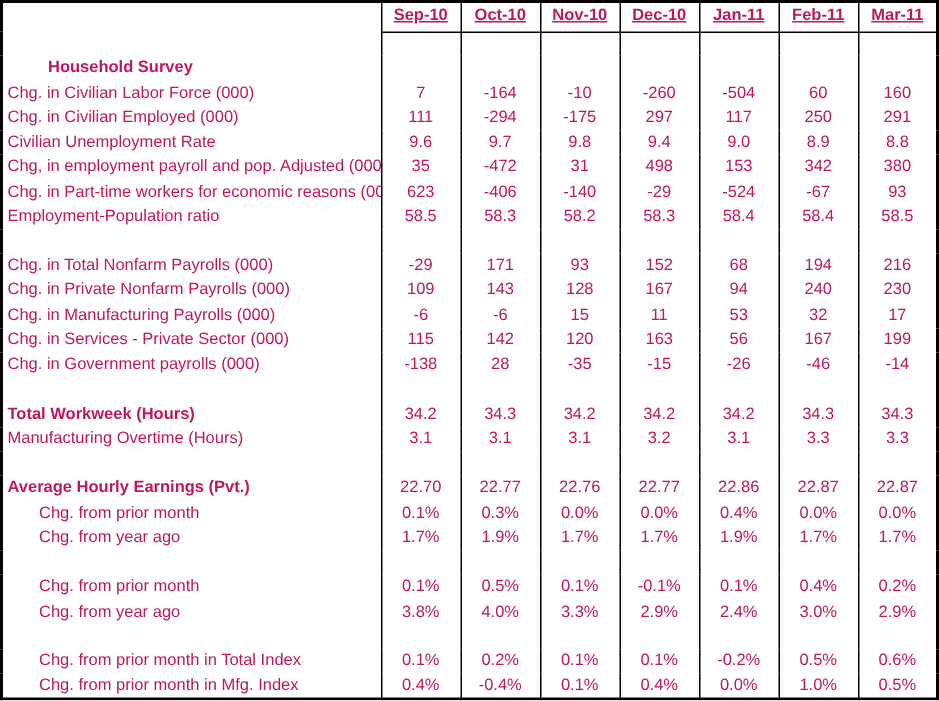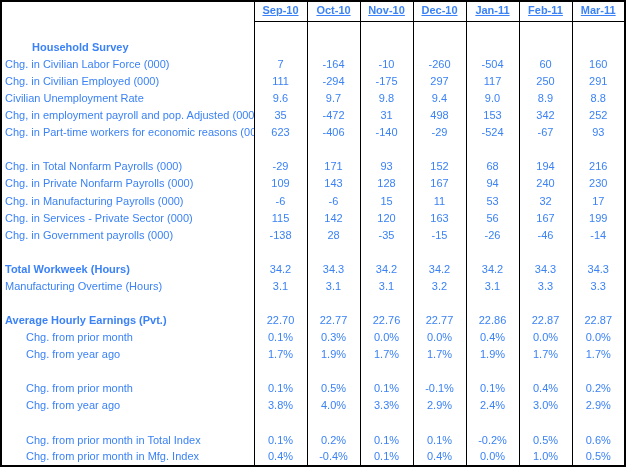--- a/index.html
+++ b/index.html
@@ -7,21 +7,21 @@
     padding: 0;
     background: #ffffff;
   }
   * { box-sizing: border-box; }
 
   #report-wrap {
     width: 626px;
     height: 467px;
     background: #ffffff;
     font-family: "Liberation Sans", sans-serif;
-    color: #3b82f6;
+    color: #be185d;
     overflow: hidden;
   }
 
   table#report-table {
     width: 626px;
     height: 467px;
     border-collapse: collapse;
     table-layout: fixed;
     border: 2px solid #000000;
     font-size: 11px;
@@ -150,31 +150,41 @@
           <td class="value-cell">8.8</td>
         </tr>
         <tr class="row-data">
           <td class="label-cell data">Chg, in employment payroll and pop. Adjusted (000)</td>
           <td class="value-cell">35</td>
           <td class="value-cell">-472</td>
           <td class="value-cell">31</td>
           <td class="value-cell">498</td>
           <td class="value-cell">153</td>
           <td class="value-cell">342</td>
-          <td class="value-cell">252</td>
+          <td class="value-cell">380</td>
         </tr>
         <tr class="row-data">
           <td class="label-cell data">Chg. in Part-time workers for economic reasons (000</td>
           <td class="value-cell">623</td>
           <td class="value-cell">-406</td>
           <td class="value-cell">-140</td>
           <td class="value-cell">-29</td>
           <td class="value-cell">-524</td>
           <td class="value-cell">-67</td>
           <td class="value-cell">93</td>
+        </tr>
+        <tr class="row-data">
+          <td class="label-cell data">Employment-Population ratio</td>
+          <td class="value-cell">58.5</td>
+          <td class="value-cell">58.3</td>
+          <td class="value-cell">58.2</td>
+          <td class="value-cell">58.3</td>
+          <td class="value-cell">58.4</td>
+          <td class="value-cell">58.4</td>
+          <td class="value-cell">58.5</td>
         </tr>
         <tr class="row-blank">
           <td class="label-cell blank"></td>
           <td class="value-cell"></td>
           <td class="value-cell"></td>
           <td class="value-cell"></td>
           <td class="value-cell"></td>
           <td class="value-cell"></td>
           <td class="value-cell"></td>
           <td class="value-cell"></td>

